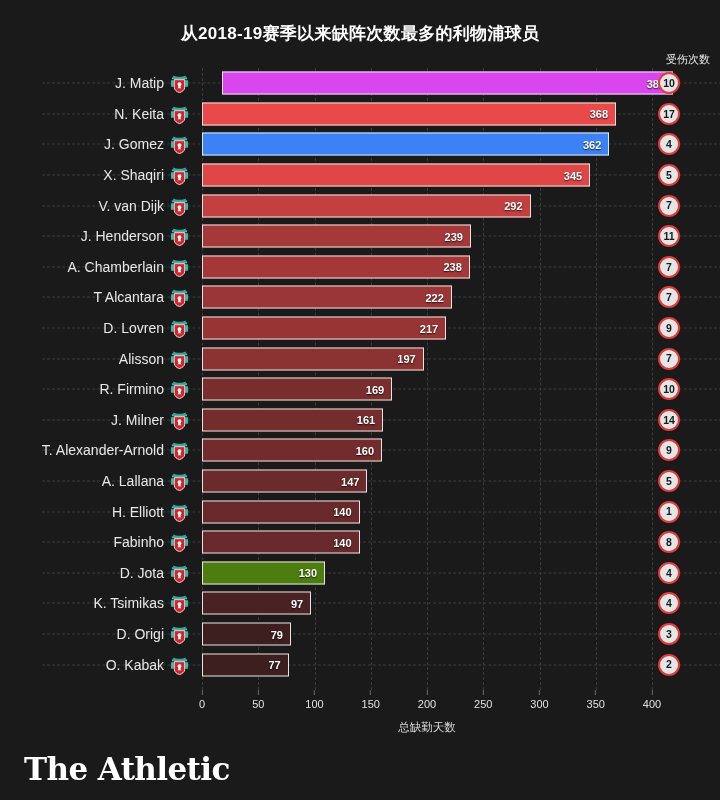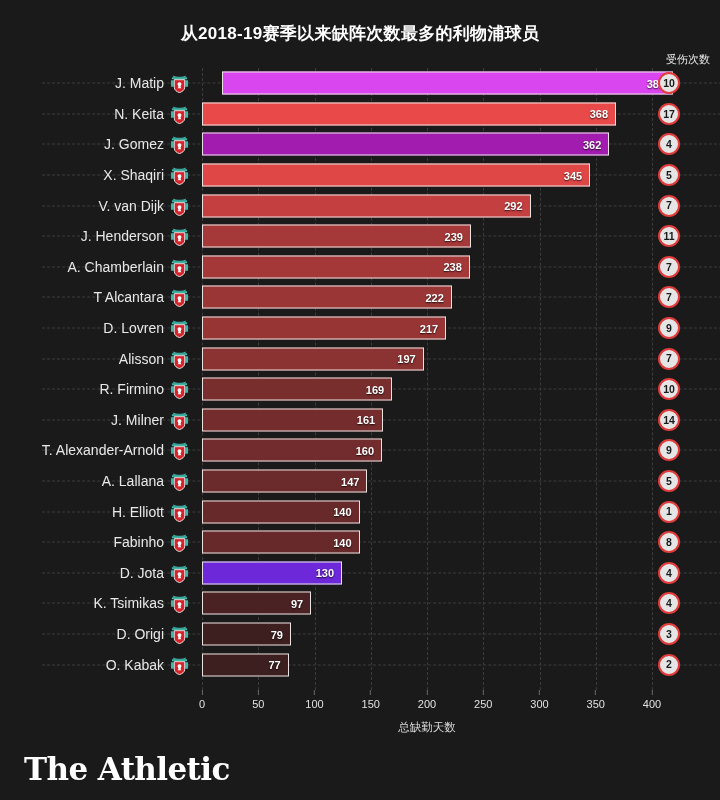--- a/index.html
+++ b/index.html
@@ -265,21 +265,21 @@
           <div class="row-guide"></div>
           <div class="player-name">J. Gomez</div>
           <div class="crest"><svg viewBox="0 0 20 22" width="19" height="21" aria-hidden="true">
               <path d="M2 5 h16 v2 h-16 z" fill="#3fb6a8"></path>
               <path d="M1 8 h3 v7 h-3 z" fill="#3fb6a8"></path>
               <path d="M16 8 h3 v7 h-3 z" fill="#3fb6a8"></path>
               <path d="M4.5 7.5 h11 v8 c0 3.2 -3 4.8 -5.5 5.6 c-2.5 -0.8 -5.5 -2.4 -5.5 -5.6 z" fill="#d3232b" stroke="#ffffff" stroke-width="0.9"></path>
               <path d="M10 10.2 c1.2 0 2 0.9 2 1.9 c0 1.3 -0.9 2 -0.9 3.2 l0.9 1.3 h-4 l0.9 -1.3 c0 -1.2 -0.9 -1.9 -0.9 -3.2 c0 -1 0.8 -1.9 2 -1.9 z" fill="#ffffff"></path>
               <path d="M3.2 3.2 c1.6 0.9 3.9 1.3 6.8 1.3 s5.2 -0.4 6.8 -1.3 l-0.6 2.1 h-12.4 z" fill="#3fb6a8"></path>
             </svg></div>
-          <div class="bar" style="width: 407.25px; background: #a21caf;">
+          <div class="bar" style="width: 407.25px; background: #3b82f6;">
             <span class="bar-value">362</span>
           </div>
           <div class="badge">4</div>
         </div>
         <div class="row" style="top: 91.8px;">
           <div class="row-guide"></div>
           <div class="player-name">X. Shaqiri</div>
           <div class="crest"><svg viewBox="0 0 20 22" width="19" height="21" aria-hidden="true">
               <path d="M2 5 h16 v2 h-16 z" fill="#3fb6a8"></path>
               <path d="M1 8 h3 v7 h-3 z" fill="#3fb6a8"></path>
@@ -489,21 +489,21 @@
           <div class="row-guide"></div>
           <div class="player-name">D. Jota</div>
           <div class="crest"><svg viewBox="0 0 20 22" width="19" height="21" aria-hidden="true">
               <path d="M2 5 h16 v2 h-16 z" fill="#3fb6a8"></path>
               <path d="M1 8 h3 v7 h-3 z" fill="#3fb6a8"></path>
               <path d="M16 8 h3 v7 h-3 z" fill="#3fb6a8"></path>
               <path d="M4.5 7.5 h11 v8 c0 3.2 -3 4.8 -5.5 5.6 c-2.5 -0.8 -5.5 -2.4 -5.5 -5.6 z" fill="#d3232b" stroke="#ffffff" stroke-width="0.9"></path>
               <path d="M10 10.2 c1.2 0 2 0.9 2 1.9 c0 1.3 -0.9 2 -0.9 3.2 l0.9 1.3 h-4 l0.9 -1.3 c0 -1.2 -0.9 -1.9 -0.9 -3.2 c0 -1 0.8 -1.9 2 -1.9 z" fill="#ffffff"></path>
               <path d="M3.2 3.2 c1.6 0.9 3.9 1.3 6.8 1.3 s5.2 -0.4 6.8 -1.3 l-0.6 2.1 h-12.4 z" fill="#3fb6a8"></path>
             </svg></div>
-          <div class="bar" style="width: 140px; background: #6d28d9;">
+          <div class="bar" style="width: 123px; background: #4d7c0f;">
             <span class="bar-value">130</span>
           </div>
           <div class="badge">4</div>
         </div>
         <div class="row" style="top: 520.2px;">
           <div class="row-guide"></div>
           <div class="player-name">K. Tsimikas</div>
           <div class="crest"><svg viewBox="0 0 20 22" width="19" height="21" aria-hidden="true">
               <path d="M2 5 h16 v2 h-16 z" fill="#3fb6a8"></path>
               <path d="M1 8 h3 v7 h-3 z" fill="#3fb6a8"></path>

